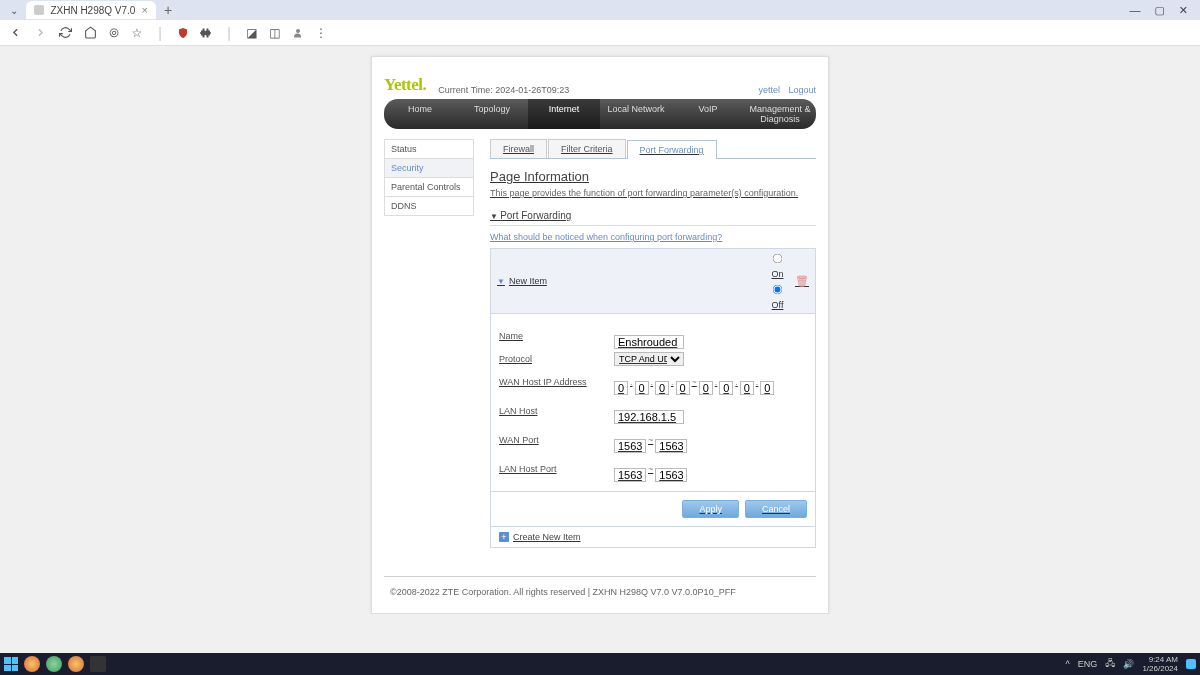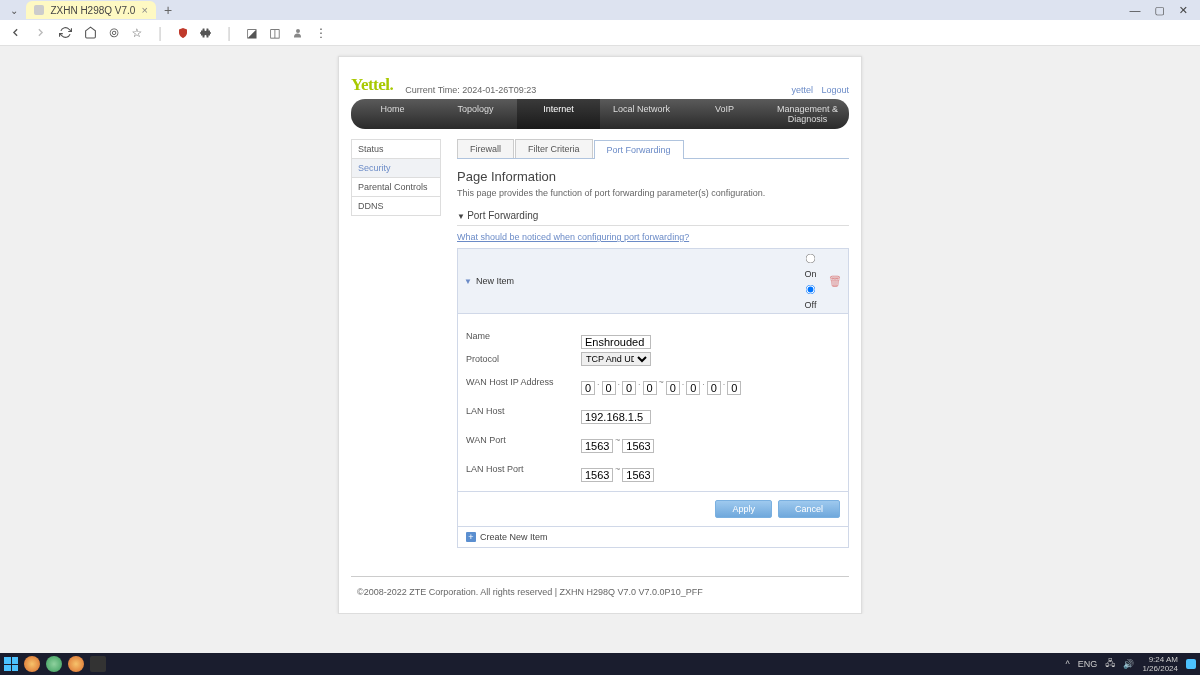--- a/index.html
+++ b/index.html
@@ -1,56 +1,56 @@
 <!DOCTYPE html>
 <html><head>
 <meta charset="utf-8">
 <style>
 * { margin: 0; padding: 0; box-sizing: border-box; font-family: Arial, sans-serif; }
 body { background: #f0f0f0; font-size: 11px; color: #333; }
 
 
 .browser-top { background: #dde3f0; height: 20px; display: flex; align-items: center; padding: 0 4px; }
 .tab-dropdown { color: #555; font-size: 10px; padding: 2px 6px; }
-.tab { background: #fef9c3; border-radius: 6px 6px 0 0; height: 18px; display: flex; align-items: center; padding: 0 8px; gap: 6px; font-size: 10px; color: #444; min-width: 105px; margin-left: 2px; }
+.tab { background: #ffffff; border-radius: 6px 6px 0 0; height: 18px; display: flex; align-items: center; padding: 0 8px; gap: 6px; font-size: 10px; color: #444; min-width: 105px; margin-left: 2px; }
 .tab .favicon { width: 10px; height: 10px; background: #ccc; border-radius: 2px; }
 .tab .close { color: #888; font-size: 11px; cursor: pointer; }
 .new-tab { color: #666; padding: 0 8px; font-size: 14px; cursor: pointer; }
 .window-controls { margin-left: auto; display: flex; gap: 14px; color: #444; font-size: 11px; padding-right: 8px; }
 .window-controls span { cursor: pointer; }
 
 .address-row { background: #fff; height: 26px; display: flex; align-items: center; padding: 0 6px; gap: 6px; border-bottom: 1px solid #e0e0e0; }
 .nav-btn { color: #555; padding: 2px 3px; cursor: pointer; font-size: 13px; display: flex; align-items: center; }
 .address-bar { flex: 1; display: flex; align-items: center; background: #f1f3f7; border-radius: 12px; height: 18px; padding: 0 8px; gap: 6px; font-size: 10px; color: #555; margin: 0 2px; }
 .not-secure { display: flex; align-items: center; gap: 3px; color: #666; }
 .url-text { color: #333; }
 .toolbar-right { display: flex; gap: 7px; align-items: center; color: #555; font-size: 12px; padding-right: 2px; }
 .toolbar-right span { cursor: pointer; display:flex; align-items:center; justify-content:center; width:16px; height:16px; }
 .sep { color: #ccc; font-size: 14px; }
 
 
 .page-wrap { display: flex; justify-content: center; padding-top: 10px; }
-.router-page { width: 524px; background: #fff; border: 1px solid #ddd; box-shadow: 0 0 3px rgba(0,0,0,0.1); padding-top: 18px; }
+.router-page { width: 458px; background: #fff; border: 1px solid #ddd; box-shadow: 0 0 3px rgba(0,0,0,0.1); padding-top: 18px; }
 
 .header-row { display: flex; align-items: flex-end; padding: 0 12px; }
 .logo { color: #a8c900; font-size: 17px; font-weight: bold; font-family: Georgia, serif; letter-spacing: -0.5px; }
 .current-time { color: #666; font-size: 9px; margin-left: 12px; }
 .user-links { margin-left: auto; font-size: 9px; }
 .user-links a { color: #6b8bc7; text-decoration: none; margin-left: 6px; }
 
 .main-nav { display: flex; background: linear-gradient(#5a5a5a,#2a2a2a); margin: 4px 12px 0 12px; border-radius: 14px; }
 .main-nav div { flex: 1; text-align: center; color: #ddd; font-size: 9px; padding: 5px 0; cursor: pointer; }
 .main-nav div.active { background: linear-gradient(#3a3a3a,#1a1a1a); color: #fff; }
 
 .content-row { display: flex; padding: 10px 12px; gap: 16px; }
 .sidebar { width: 90px; }
 .sidebar div { border: 1px solid #ddd; padding: 4px 6px; font-size: 9px; color: #555; margin-bottom: -1px; cursor: pointer; background: #fff; }
 .sidebar div.active { background: #f0f2f5; color: #6b8bc7; }
 
-.main-panel { flex: 1; }
+.main-panel { flex: 1; text-decoration: underline; }
 .sub-tabs { display: flex; border-bottom: 1px solid #b0c4de; }
 .sub-tabs div { border: 1px solid #ccc; border-bottom: none; padding: 4px 12px; font-size: 9px; color: #555; cursor: pointer; background: #f5f5f5; margin-right: 1px; }
 .sub-tabs div.active { background: #fff; color: #6b8bc7; border-color: #b0c4de; position: relative; top: 1px; }
 
 .page-title { font-size: 13px; color: #444; margin: 10px 0 4px 0; font-weight: normal; }
 .page-desc { font-size: 9px; color: #666; margin-bottom: 8px; }
 
 .section-header { font-size: 10px; color: #444; padding: 4px 0; border-bottom: 1px solid #ddd; }
 .section-header::before { content: "▼ "; font-size: 8px; }
 .help-link { color: #6b8bc7; font-size: 9px; display: block; margin: 6px 0; text-decoration: underline; cursor: pointer; }

